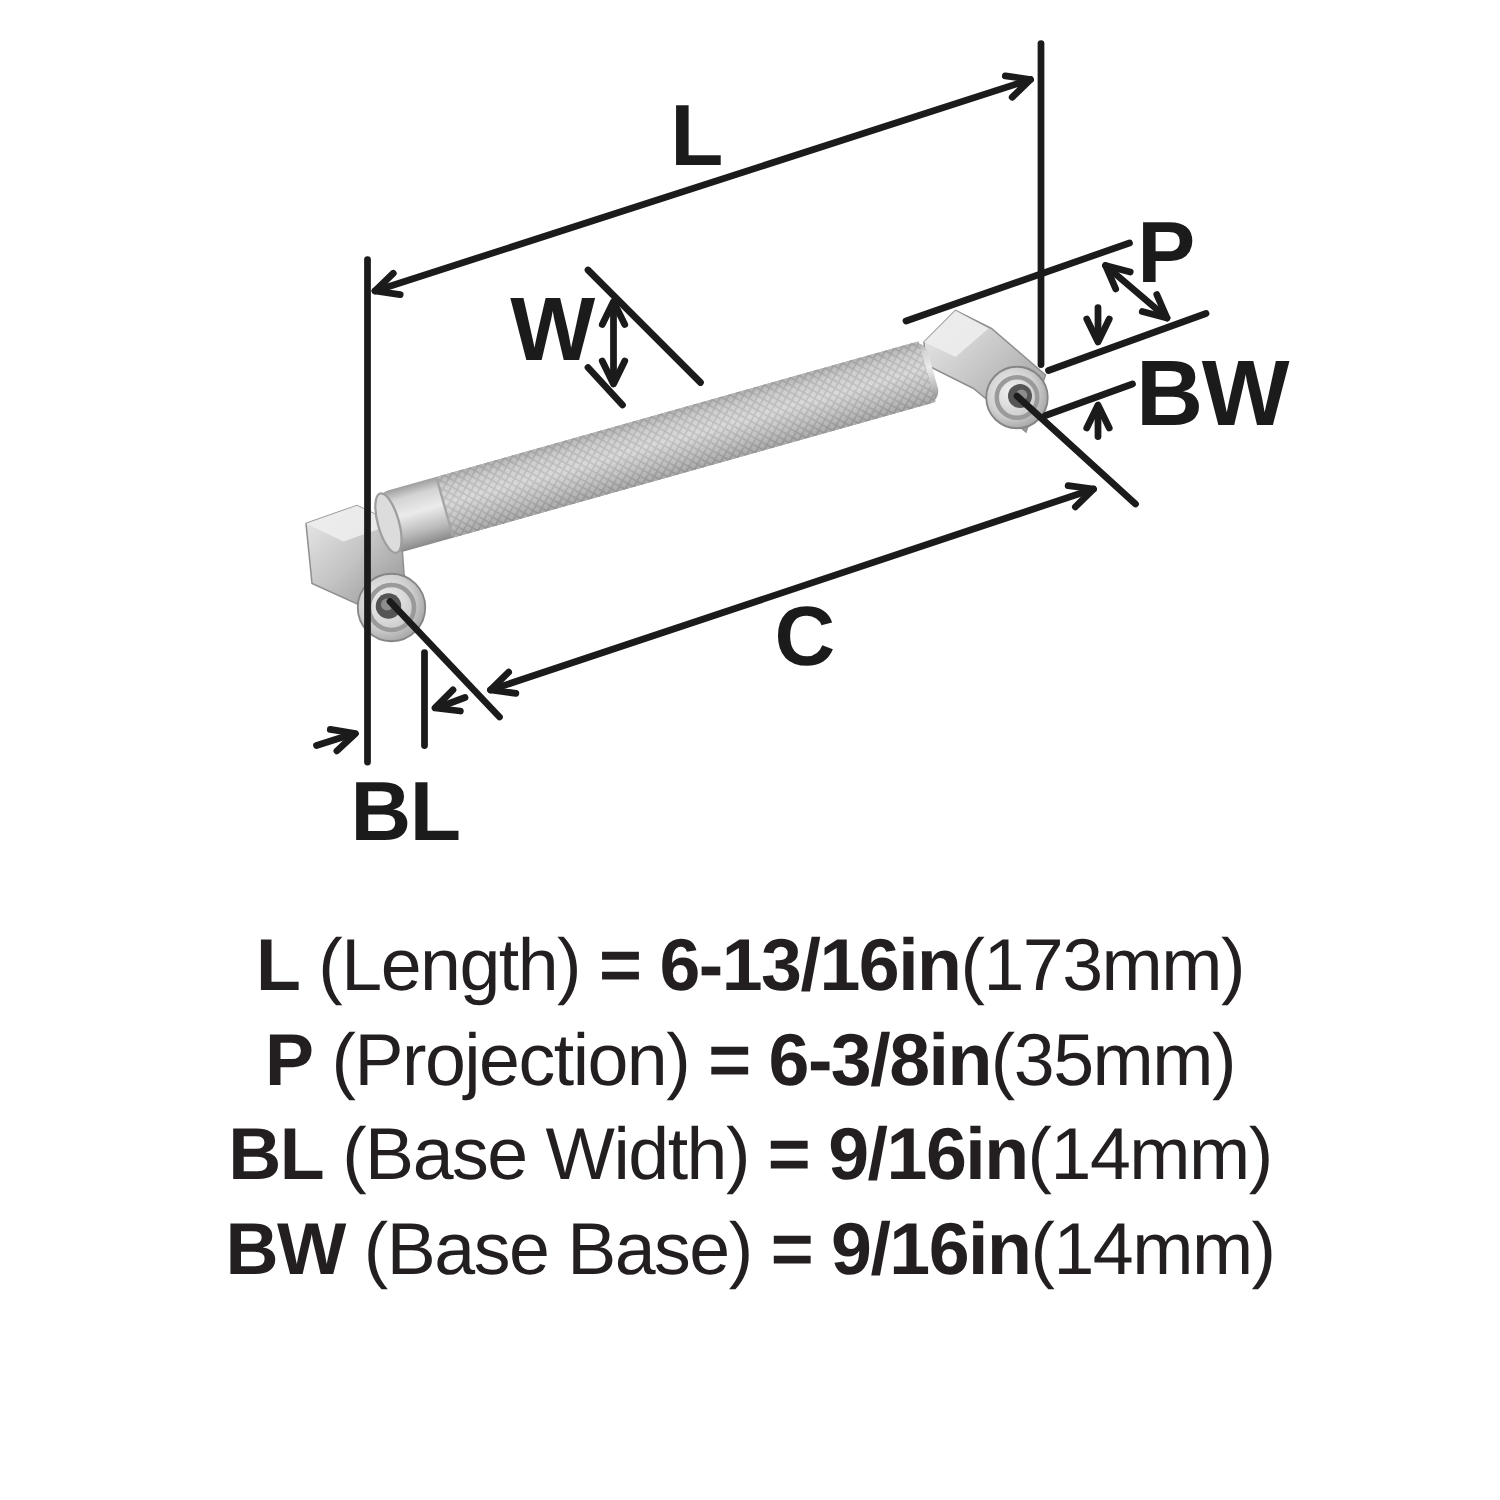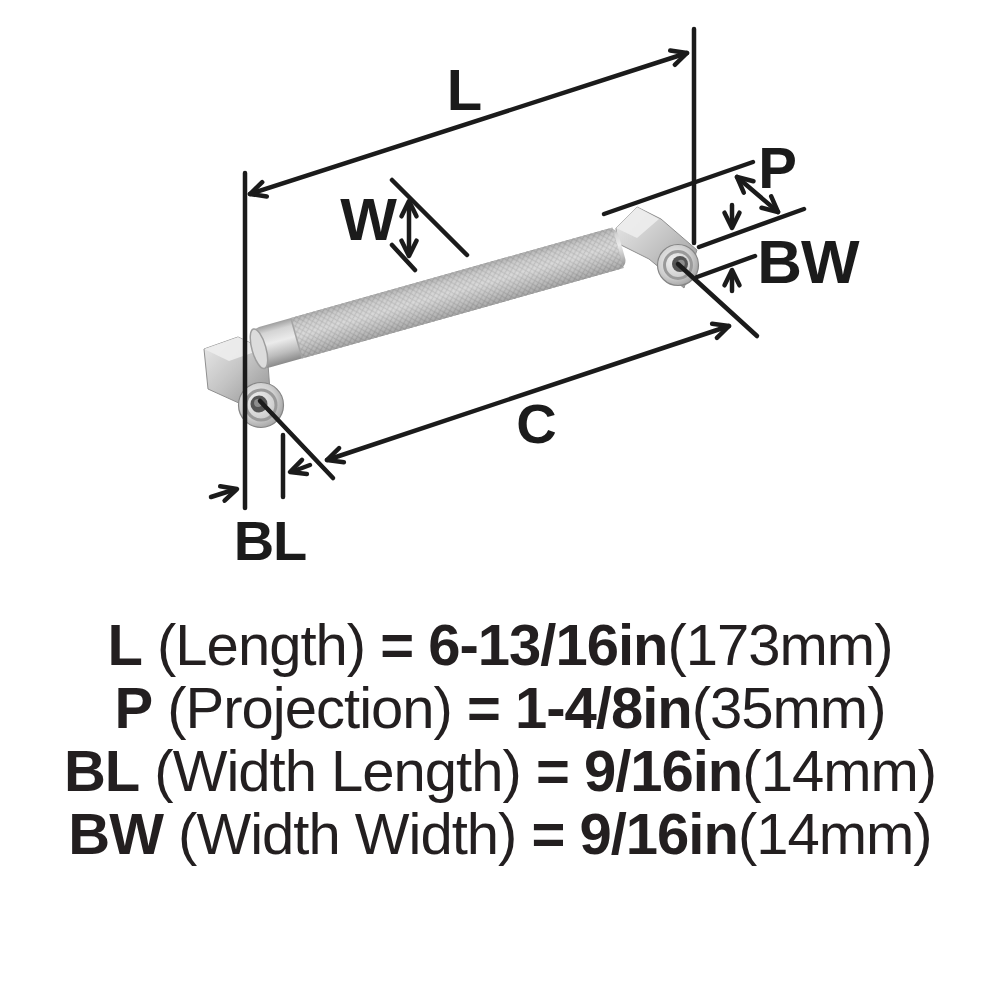--- a/index.html
+++ b/index.html
@@ -9,21 +9,21 @@
   }
   .diagram{position:absolute;left:0;top:0;width:1000px;height:1000px;}
   .dimline{stroke:#1b1b1b;stroke-width:4.5;stroke-linecap:round;fill:none;}
   .ah{stroke:#1b1b1b;stroke-width:4.5;stroke-linecap:round;stroke-linejoin:round;fill:none;}
   .dimtext{
     font-family:"Liberation Sans", sans-serif;font-weight:bold;fill:#1b1b1b;
     letter-spacing:-1px;
   }
   .specs{
     position:absolute;left:0;top:613px;width:1000px;text-align:center;
-    color:#231f20;font-size:58px;line-height:63px;letter-spacing:-1px;white-space:nowrap;
+    color:#231f20;font-size:49px;line-height:63px;letter-spacing:-1px;white-space:nowrap;
   }
   .spec-line{height:63px;}
   .specs .b{font-weight:bold;}
   .specs .r{font-weight:normal;}
 </style>
 </head>
 <body>
 
 <div class="stage">
 
@@ -126,18 +126,18 @@
       <line class="dimline" x1="211" y1="497" x2="233" y2="490"></line>
       <path class="ah" d="M224.6 500.6 L237 489 L220.2 486.3"></path>
       <line class="dimline" x1="310" y1="465" x2="294" y2="471"></line>
       <path class="ah" d="M302.0 459.9 L290 472 L306.9 474.0"></path>
       <text class="dimtext" x="270" y="560" font-size="56" text-anchor="middle">BL</text>
     </g>
   </svg>
 
   <div class="specs">
     <div class="spec-line"><span class="b">L</span> <span class="r">(Length)</span> <span class="b">=</span> <span class="b">6-13/16in</span><span class="r">(173mm)</span></div>
-    <div class="spec-line"><span class="b">P</span> <span class="r">(Projection)</span> <span class="b">=</span> <span class="b">1-4/8in</span><span class="r">(35mm)</span></div>
-    <div class="spec-line"><span class="b">BL</span> <span class="r">(Width Length)</span> <span class="b">=</span> <span class="b">9/16in</span><span class="r">(14mm)</span></div>
-    <div class="spec-line"><span class="b">BW</span> <span class="r">(Width Width)</span> <span class="b">=</span> <span class="b">9/16in</span><span class="r">(14mm)</span></div>
+    <div class="spec-line"><span class="b">P</span> <span class="r">(Projection)</span> <span class="b">=</span> <span class="b">6-3/8in</span><span class="r">(35mm)</span></div>
+    <div class="spec-line"><span class="b">BL</span> <span class="r">(Base Width)</span> <span class="b">=</span> <span class="b">9/16in</span><span class="r">(14mm)</span></div>
+    <div class="spec-line"><span class="b">BW</span> <span class="r">(Base Base)</span> <span class="b">=</span> <span class="b">9/16in</span><span class="r">(14mm)</span></div>
   </div>
 
 </div>
 
 </body></html>

